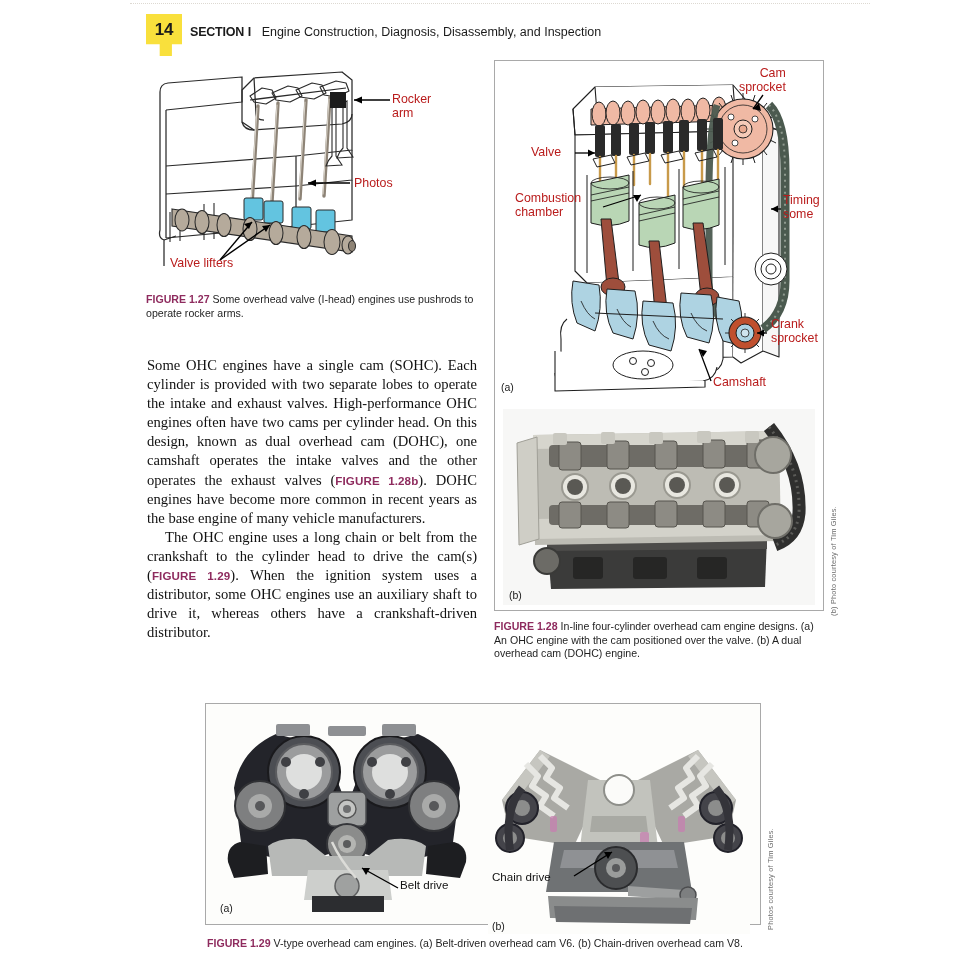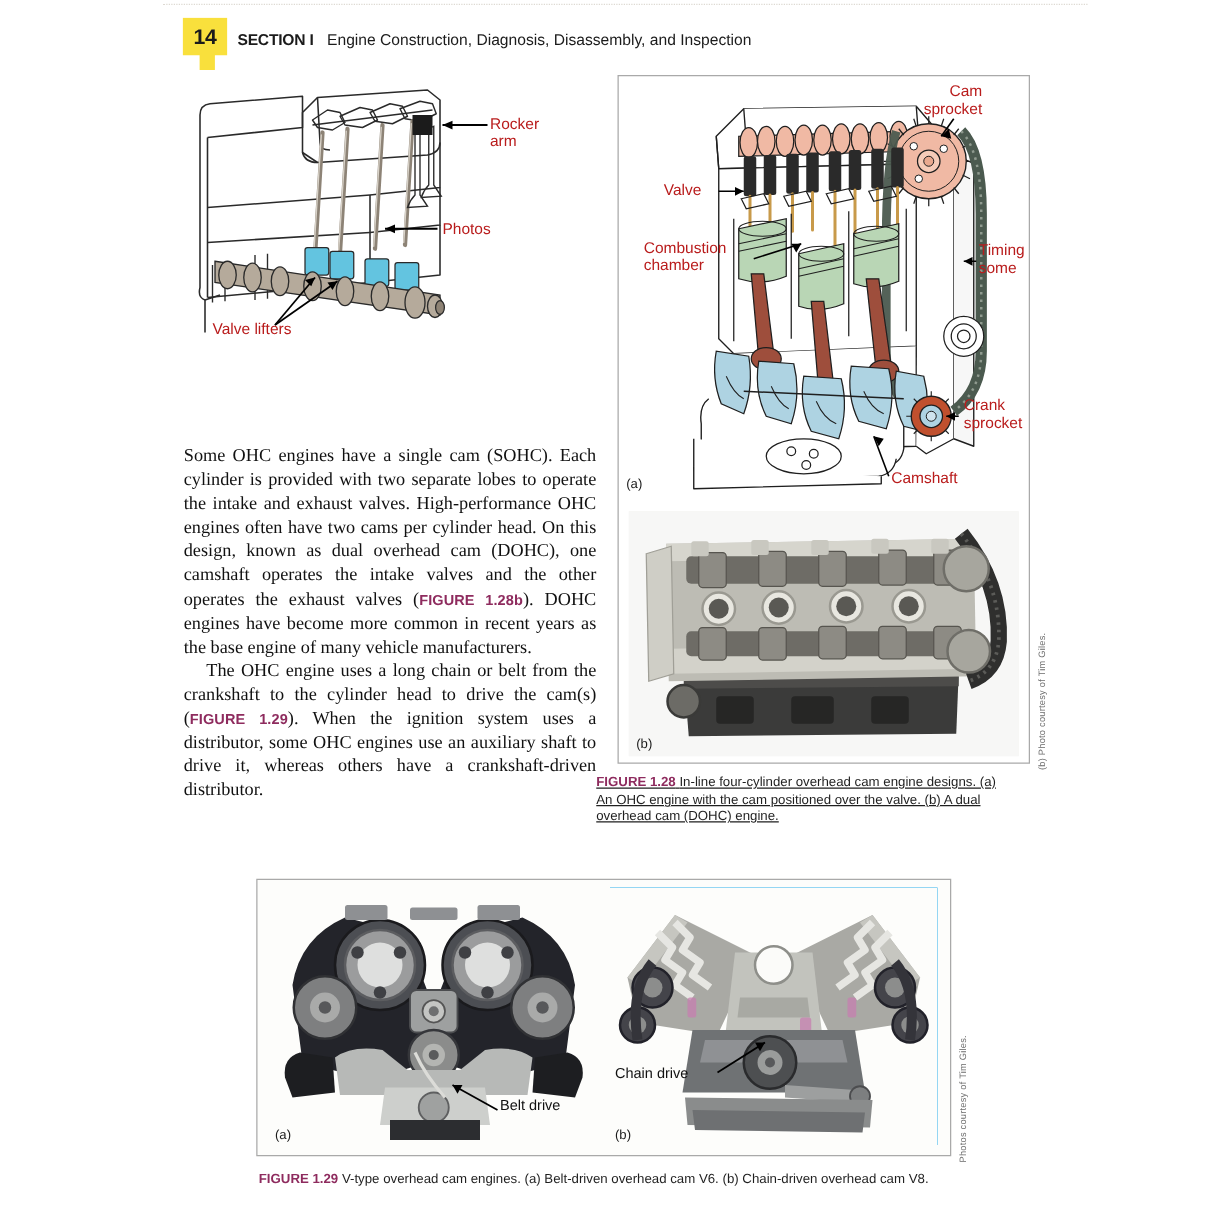--- a/index.html
+++ b/index.html
@@ -152,23 +152,22 @@
     color: #6d6d6d;
     writing-mode: vertical-rl;
     transform: rotate(180deg);
     white-space: nowrap;
     letter-spacing: .2px;
     font-family: "Liberation Sans", sans-serif;
   }
 
   .cap128 {
     position: absolute;
-    left: 477px; top: 620px;
+    left: 494px; top: 620px;
     width: 320px;
-    text-decoration: underline;
   }
 
   
   .panel-129 {
     left: 205px; top: 703px;
     width: 556px; height: 222px;
     background: #fdfdfb;
   }
   .cap129 {
     position: absolute;
@@ -315,20 +314,24 @@
 
       <div class="label" style="left:246px; top:22px;">
         <div>Rocker</div>
         <div>arm</div>
       </div>
       <div class="label" style="left:208px; top:106px;">Photos</div>
       <div class="label" style="left:24px; top:186px;">Valve lifters</div>
     </div>
   </div>
 
+  <div class="cap127 fig-caption">
+    <span class="fignum">FIGURE 1.27</span>
+    <span>Some overhead valve (I-head) engines use pushrods to operate rocker arms.</span>
+  </div>
 
   <div class="bodytext">
     <p><span>Some OHC engines have a single cam (SOHC). Each cylinder is provided with two separate lobes to operate the intake and exhaust valves. High-performance OHC engines often have two cams per cylinder head. On this design, known as dual overhead cam (DOHC), one camshaft operates the intake valves and the other operates the exhaust valves (</span><span class="figref">FIGURE 1.28b</span><span>). DOHC engines have become more common in recent years as the base engine of many vehicle manufacturers.</span></p>
     <p><span>The OHC engine uses a long chain or belt from the crankshaft to the cylinder head to drive the cam(s) (</span><span class="figref">FIGURE 1.29</span><span>). When the ignition system uses a distributor, some OHC engines use an auxiliary shaft to drive it, whereas others have a crankshaft-driven distributor.</span></p>
   </div>
 
   <div class="panel panel-128">
 
     <div style="position:absolute; left:0; top:0; width:328px; height:345px;">
       <svg width="328" height="345" viewBox="0 0 328 345">
@@ -690,21 +693,21 @@
 
         <g stroke="#000" stroke-width="1.4" fill="none">
           <path d="M182 178 L146 158"></path>
         </g>
         <polygon points="146,158 154,158 150,165" fill="#000"></polygon>
       </svg>
       <div class="label-sm" style="left:184px; top:168px;">Belt drive</div>
       <div class="sub-a" style="left:4px; bottom:2px;">(a)</div>
     </div>
 
-    <div class="photo" style="left:282px; top:6px; width:262px; height:206px; background:#0ea5e9;">
+    <div class="photo" style="left:282px; top:24px; width:262px; height:206px; background:#f0abfc;">
       <svg width="262" height="206" viewBox="0 0 262 206">
         <rect x="0" y="0" width="262" height="206" fill="#fdfdfb"></rect>
 
         <g>
           <path d="M14 72 L52 22 L116 54 L86 118 L22 108 Z" fill="#a9a9a4"></path>
           <path d="M14 72 L52 22 L62 28 L24 78 Z" fill="#c6c6c0"></path>
 
           <path d="M38 36 L50 48 L44 58 L58 68 L52 78 L66 88" fill="none" stroke="#e6e6e2" stroke-width="6" stroke-linejoin="round"></path>
           <path d="M52 28 L64 40 L58 50 L72 60 L66 70 L80 80" fill="none" stroke="#e6e6e2" stroke-width="6" stroke-linejoin="round"></path>
 

